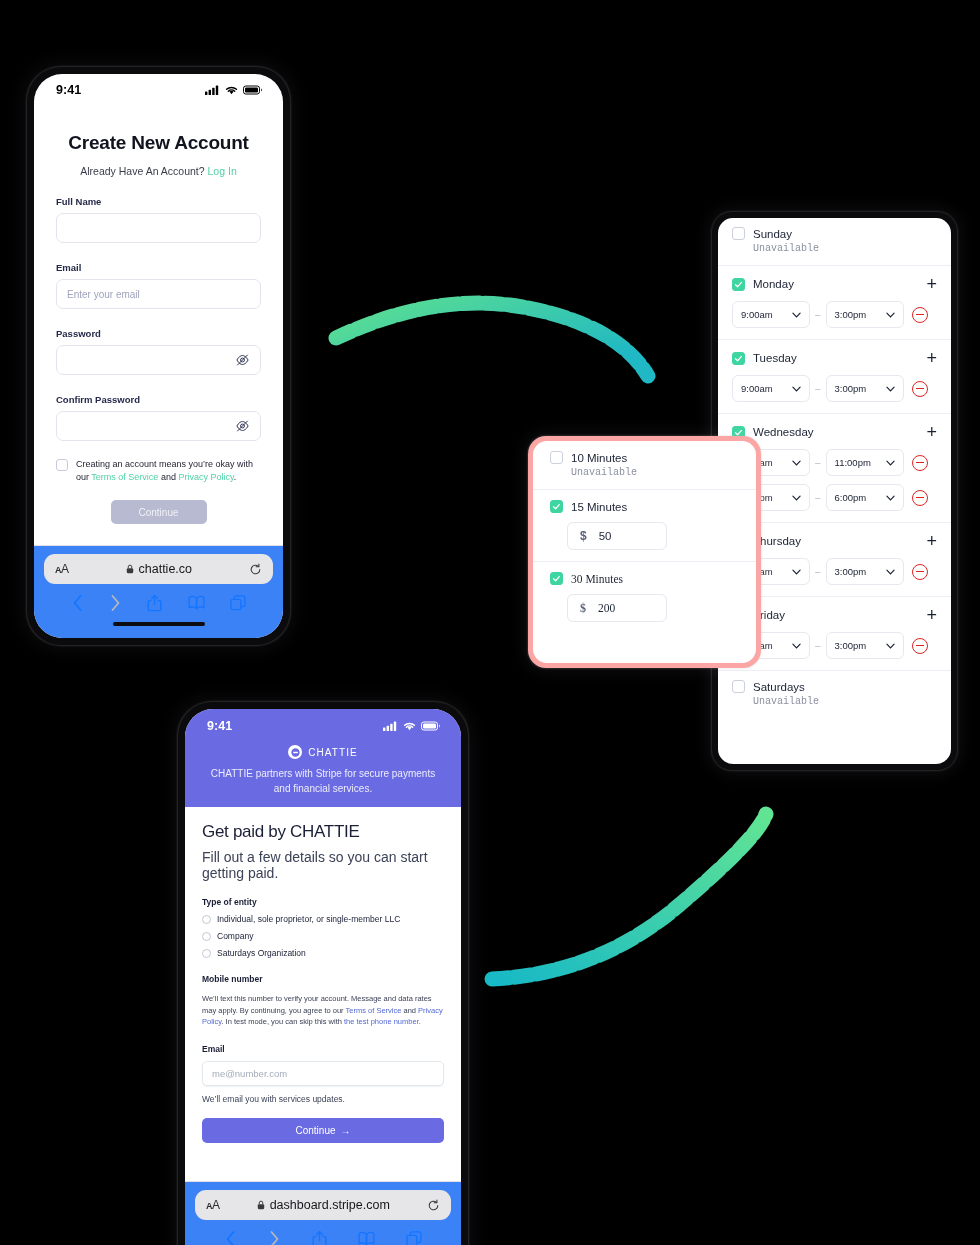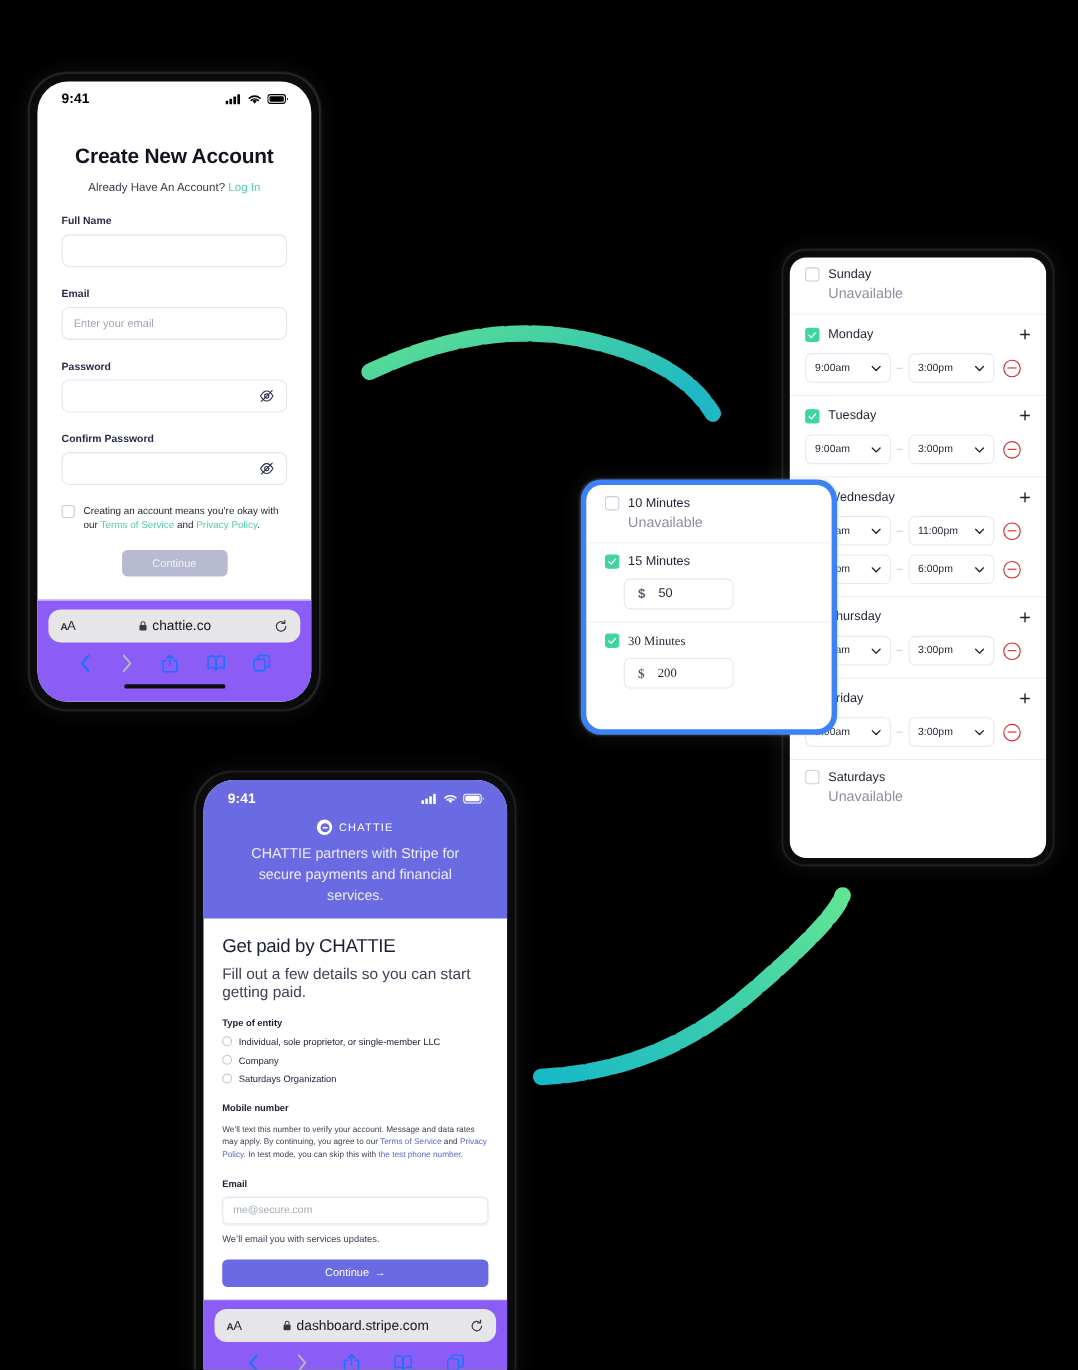--- a/index.html
+++ b/index.html
@@ -33,21 +33,21 @@
   .statusbar {
     display: flex; align-items: center; justify-content: space-between;
     padding: 9px 20px 4px 22px;
     flex: 0 0 auto;
   }
   .sb-time { font-size: 12.5px; font-weight: bold; letter-spacing: .1px; }
   .sb-right { display: flex; align-items: center; gap: 5px; }
 
   
   .safari-chrome {
-    background: #8b5cf6;
+    background: #3b82f6;
     border-top: 1px solid #e2e2e5;
     padding: 8px 10px 6px;
     flex: 0 0 auto;
   }
   .url-bar {
     background: #e6e6e9;
     border-radius: 11px;
     height: 30px;
     display: flex; align-items: center; justify-content: space-between;
     padding: 0 11px;
@@ -108,21 +108,21 @@
   .brand-row {
     display: flex; align-items: center; justify-content: center; gap: 6px;
     margin-top: 8px;
   }
   .brand-mark {
     width: 14px; height: 14px; border-radius: 50%; background: #fff;
     display: flex; align-items: center; justify-content: center;
   }
   .brand-name { color: #fff; font-size: 10px; letter-spacing: 1.1px; }
   .hero-sub {
-    color: #ececfc; font-size: 13px; line-height: 1.45;
+    color: #ececfc; font-size: 10px; line-height: 1.45;
     text-align: center; padding: 8px 24px 0;
   }
   .stripe-body { padding: 15px 17px 0; flex: 1 1 auto; overflow: hidden; }
   .stripe-h1 { font-size: 17px; color: #1a1f36; letter-spacing: -0.3px; }
   .stripe-p { font-size: 14px; color: #3c4257; margin-top: 7px; }
   .stripe-label { font-size: 8.5px; font-weight: bold; color: #1a1f36; margin-top: 16px; }
   .radio-row { display: flex; align-items: center; gap: 6px; margin-top: 7px; }
   .radio {
     width: 9px; height: 9px; border-radius: 50%;
     border: 1px solid #c3c7d4; background: #fff; flex: 0 0 auto;
@@ -149,61 +149,61 @@
   .helper { font-size: 8.5px; color: #3c4257; margin-top: 8px; }
   .continue-primary {
     width: 100%; height: 25px; margin-top: 14px;
     background: #6a6ae3; color: #fff; border: none; border-radius: 5px;
     font-size: 10px; font-family: inherit; display: flex;
     align-items: center; justify-content: center; gap: 5px; cursor: pointer;
   }
 
   
   #card-availability {
-    position: absolute; left: 712px; top: 180px; width: 245px; height: 558px;
+    position: absolute; left: 712px; top: 164px; width: 245px; height: 558px;
     background: #0b0b0d; border-radius: 20px; padding: 6px;
     box-shadow: 0 0 16px 5px rgba(255,255,255,0.05),
                 0 0 2px 1px rgba(180,180,190,0.2);
   }
   .avail-inner {
     background: #fff; border-radius: 15px; height: 100%; overflow: hidden;
   }
   .day-block { padding: 9px 14px 11px; border-bottom: 1px solid #eceef3; }
   .day-block:last-child { border-bottom: none; }
   .day-head { display: flex; align-items: center; }
   .chk {
     width: 13px; height: 13px; border-radius: 3px; flex: 0 0 auto;
     border: 1px solid #ccd0dd; background: #fff;
   }
   .chk.on {
     background: #3ed5a0; border-color: #3ed5a0;
     display: flex; align-items: center; justify-content: center;
   }
   .day-name { font-size: 11.5px; color: #1b2233; margin-left: 8px; flex: 1 1 auto; }
   .plus { font-size: 18px; color: #1b2233; line-height: 1; cursor: pointer; }
-  .unavail { font-size: 13px; color: #8b90a0; margin-left: 21px; margin-top: 3px; }
+  .unavail { font-size: 10px; color: #8b90a0; margin-left: 21px; margin-top: 3px; font-family: Liberation Mono, monospace; }
   .time-row { display: flex; align-items: center; margin-top: 8px; gap: 5px; }
   .sel {
     flex: 0 0 auto; width: 78px; height: 27px;
     border: 1px solid #e6e8ef; border-radius: 6px; background: #fff;
     display: flex; align-items: center; justify-content: space-between;
     padding: 0 8px; font-size: 9.5px; color: #1b2233; cursor: pointer;
   }
   .dash { color: #b9bdcb; font-size: 10px; }
   .minus {
     width: 16px; height: 16px; border-radius: 50%; border: 1.4px solid #e02424;
     display: flex; align-items: center; justify-content: center; cursor: pointer;
     margin-left: 3px; flex: 0 0 auto;
   }
   .minus span { display: block; width: 8px; height: 1.4px; background: #e02424; }
 
   
   #card-pricing {
     position: absolute; left: 528px; top: 388px; width: 233px; height: 232px;
-    background: #3b82f6; border-radius: 18px; padding: 5px;
+    background: #fca5a5; border-radius: 18px; padding: 5px;
     box-shadow: 0 0 16px 5px rgba(255,255,255,0.05),
                 0 0 2px 1px rgba(180,180,190,0.2);
   }
   .pricing-inner { background: #fff; border-radius: 14px; height: 100%; overflow: hidden; }
   .price-block { padding: 10px 17px 11px; border-bottom: 1px solid #eceef3; }
   .price-block:last-child { border-bottom: none; font-family: Liberation Serif, serif; }
   .price-input {
     width: 100px; height: 28px; margin: 9px 0 0 17px;
     border: 1px solid #e6e8ef; border-radius: 6px; background: #fff;
     display: flex; align-items: center; gap: 12px; padding: 0 12px;
@@ -641,21 +641,21 @@
           <span class="radio"></span>
           <span class="radio-label">Saturdays Organization</span>
         </div>
 
         <div class="stripe-label">Mobile number</div>
 
         <div class="legal"><span>We’ll text this number to verify your account. Message and data rates may apply. By continuing, you agree to our </span><a href="#">Terms of Service</a><span> and </span><a href="#">Privacy Policy</a><span>. In test mode, you can skip this with </span><a href="#">the test phone number</a><span>.</span></div>
 
         <div class="stripe-label">Email</div>
         <div class="email-input">
-          <span>me@secure.com</span>
+          <span>me@number.com</span>
         </div>
         <div class="helper">We’ll email you with services updates.</div>
 
         <button class="continue-primary">
           <span>Continue</span>
           <span>→</span>
         </button>
       </div>
 
       <div class="safari-chrome">

